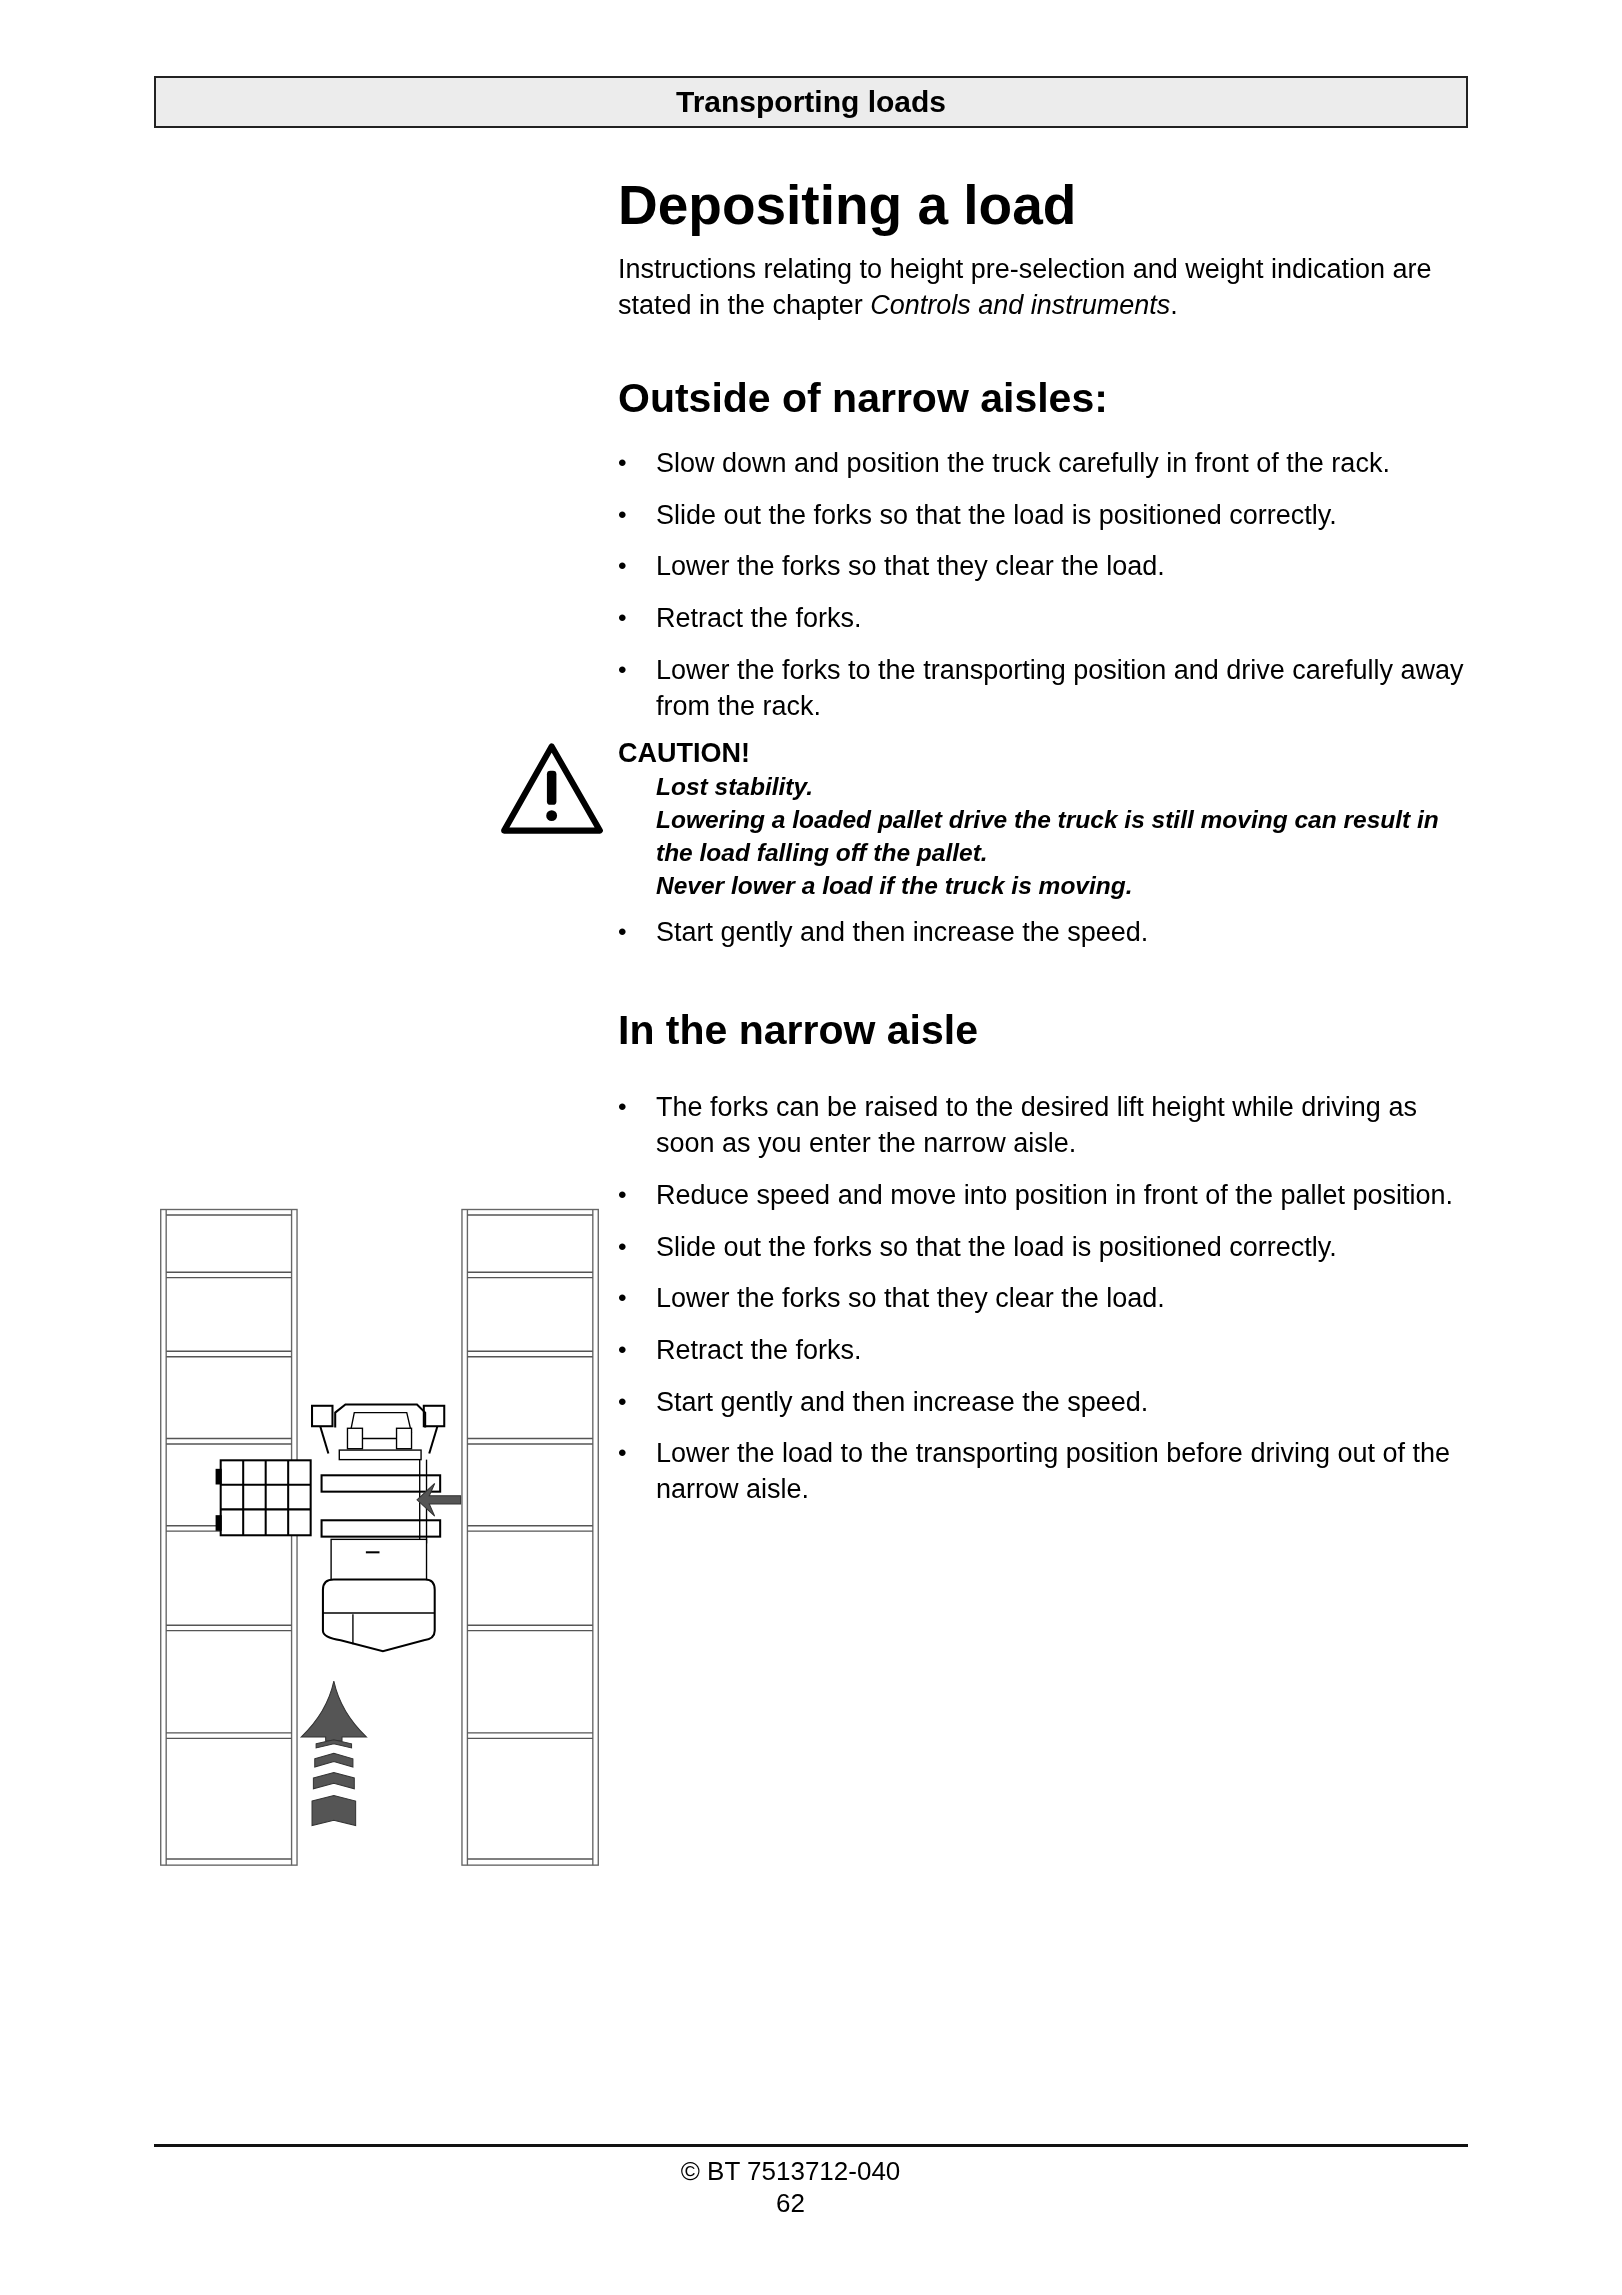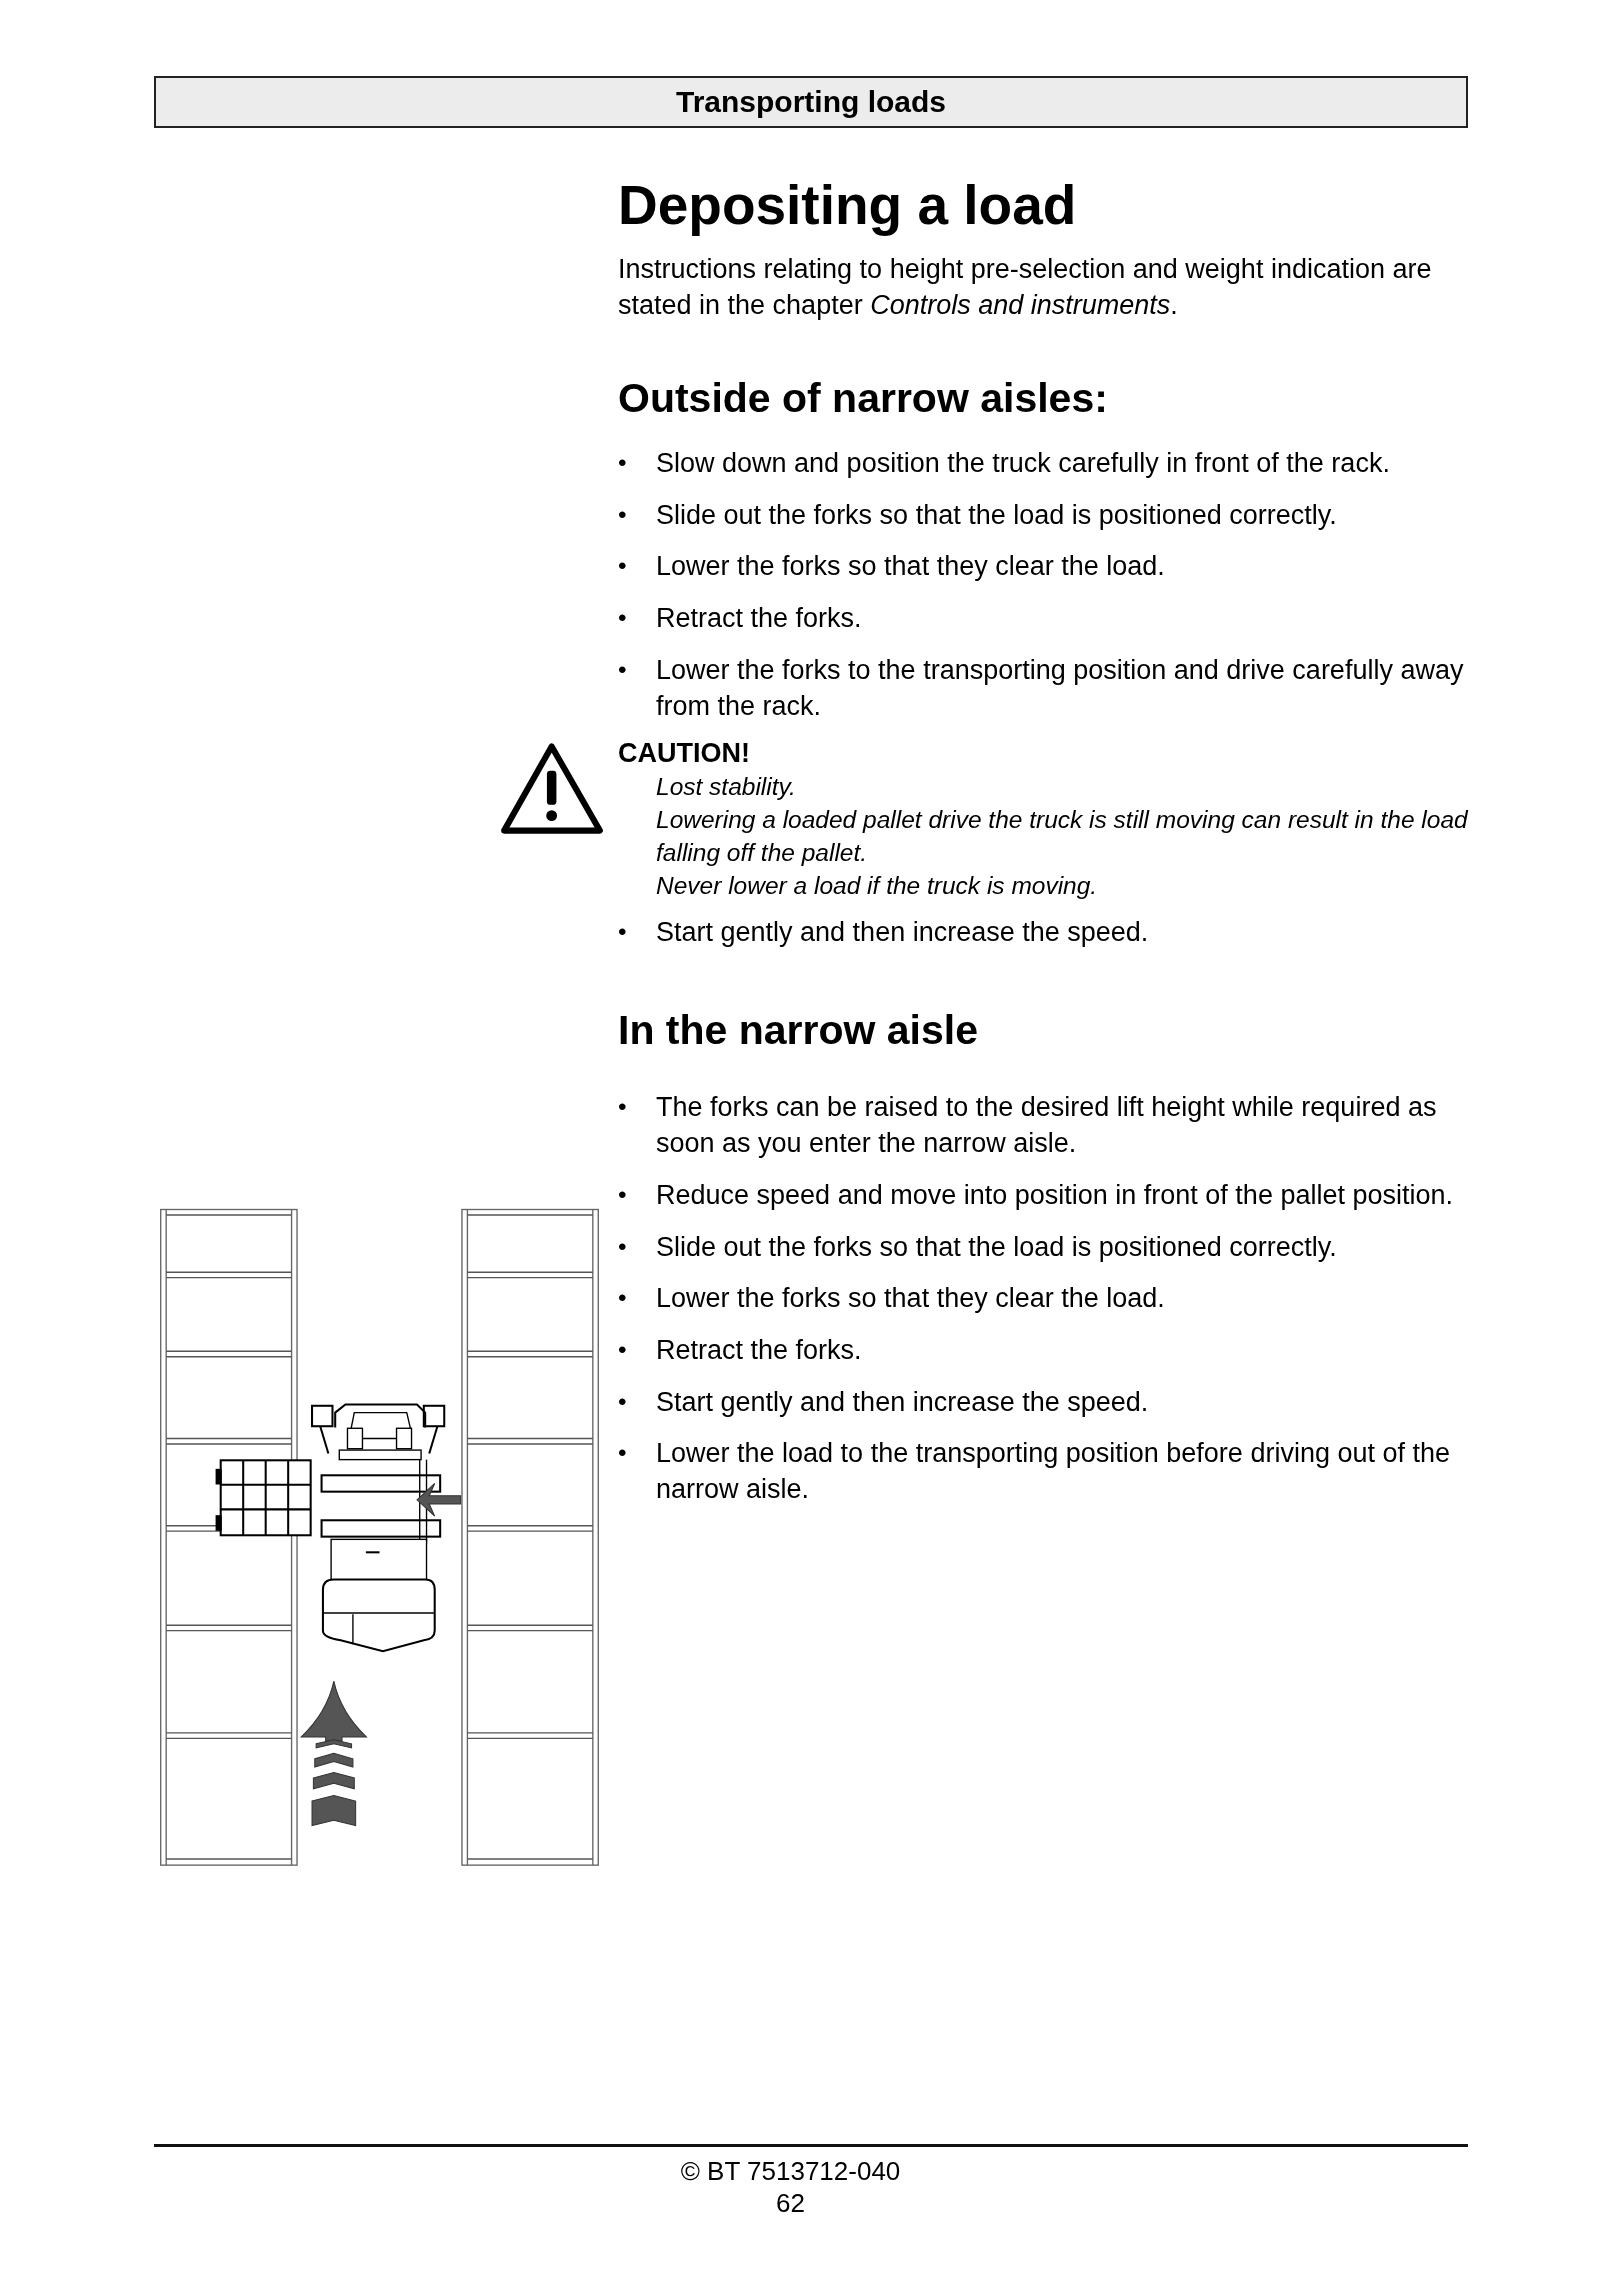--- a/index.html
+++ b/index.html
@@ -12,21 +12,21 @@
   .content { position:absolute; left:618px; top:174px; width:852px; }
   .page-title { font-size:55px; font-weight:bold; margin:0; line-height:1.15; }
   .intro { font-size:27px; line-height:36px; margin:13.6px 0 0 0; }
   .intro i { font-style:italic;text-align:center; }
   .section-title { font-size:41px; font-weight:bold; margin:0; line-height:1.15; }
   ul.bullets { list-style:none; margin:0; padding:0; }
   ul.bullets li { position:relative; padding-left:38px; font-size:27px; line-height:36px; margin-bottom:15.7px; }
   ul.bullets li::before { content:"•"; position:absolute; left:0; top:0; font-size:24.5px; }
   .caution { position:relative; }
   .caution-head { font-size:27px; font-weight:bold; line-height:33px; }
-  .caution-body { padding-left:38px; font-size:24.5px; font-weight:normal; font-style:italic; line-height:33px; }
+  .caution-body { padding-left:38px; font-size:24.5px; font-weight:bold; font-style:italic; line-height:33px; }
   .warning-icon { position:absolute; left:-119px; top:4.1px; width:106px; height:95px; }
   .diagram { position:absolute; left:158px; top:1208px; width:443px; height:660px; }
   .footer-rule { position:absolute; left:154px; top:2144px; width:1314px; height:3.4px; background:#111; }
   .footer { position:absolute; left:0; width:1581px; text-align:center; font-size:26px; }
 </style>
 </head>
 <body>
 
 <div class="header-box">
   <span class="header-title">Transporting loads</span>
@@ -58,21 +58,21 @@
       <div>Never lower a load if the truck is moving.</div>
     </div>
   </div>
 
   <ul class="bullets" style="margin-top:12.3px">
     <li>Start gently and then increase the speed.</li>
   </ul>
 
   <h2 class="section-title" style="margin-top:57px">In the narrow aisle</h2>
   <ul class="bullets" style="margin-top:35px">
-    <li>The forks can be raised to the desired lift height while required as soon as you enter the narrow aisle.</li>
+    <li>The forks can be raised to the desired lift height while driving as soon as you enter the narrow aisle.</li>
     <li>Reduce speed and move into position in front of the pallet position.</li>
     <li>Slide out the forks so that the load is positioned correctly.</li>
     <li>Lower the forks so that they clear the load.</li>
     <li>Retract the forks.</li>
     <li>Start gently and then increase the speed.</li>
     <li>Lower the load to the transporting position before driving out of the narrow aisle.</li>
   </ul>
 </div>
 
 <svg class="diagram" viewBox="0 0 650 968">

